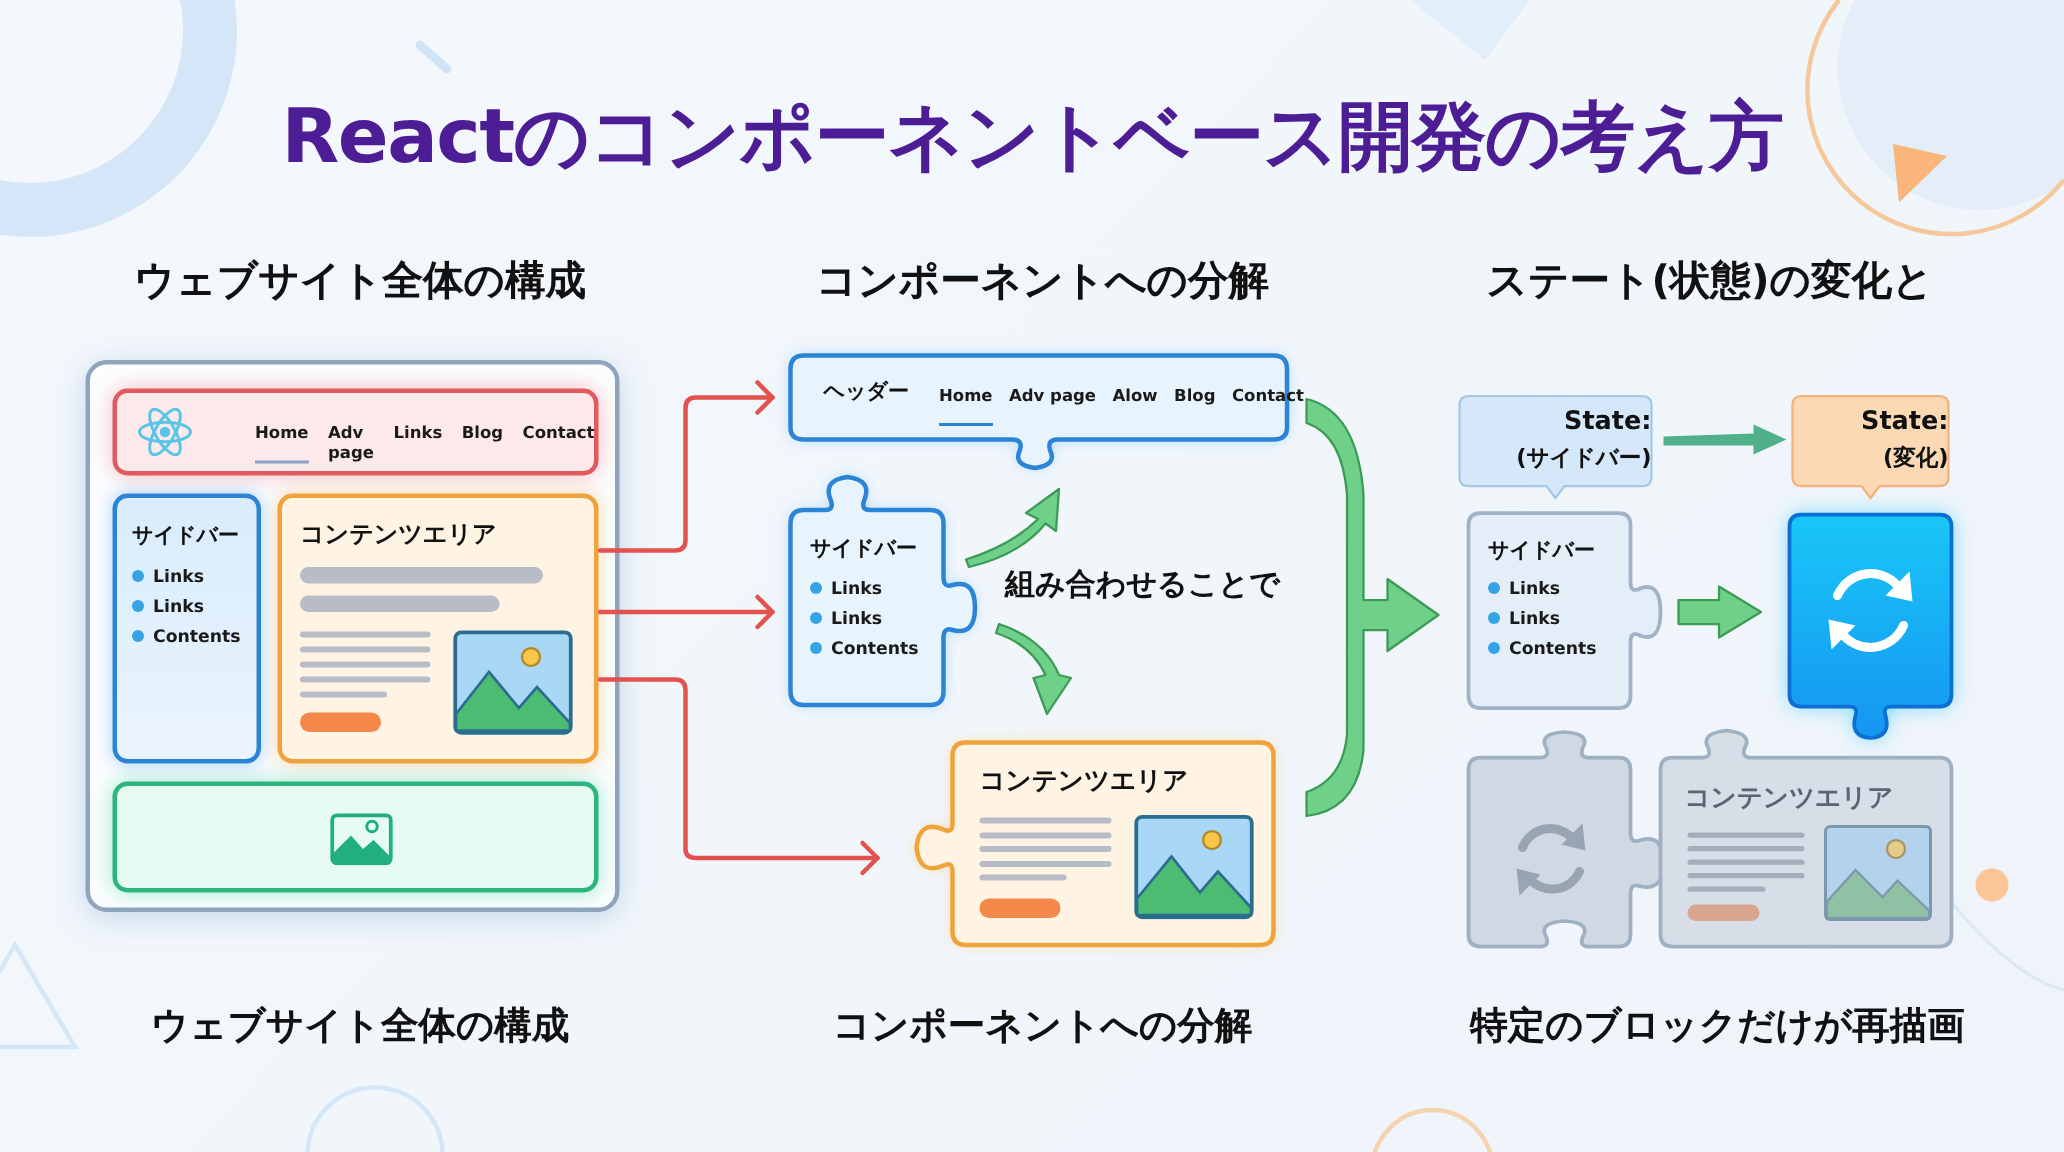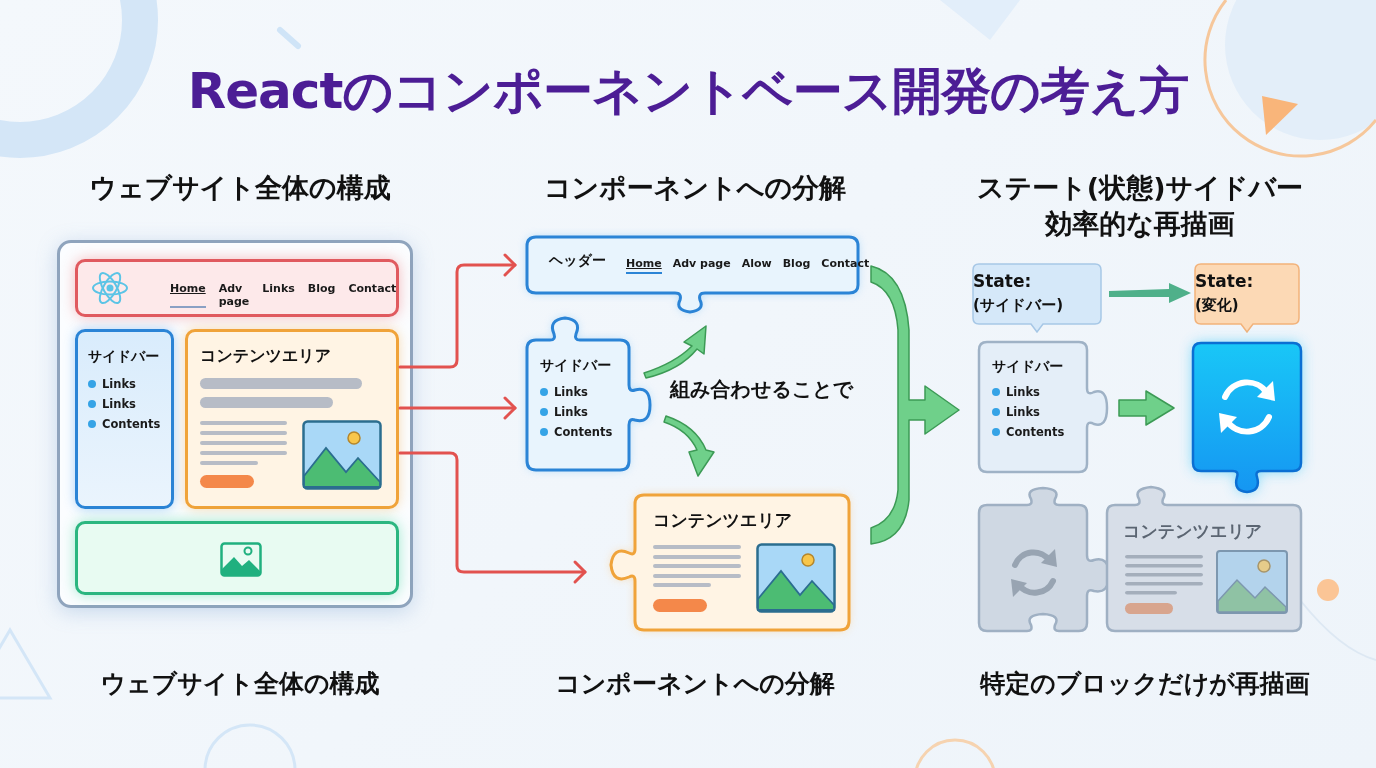--- a/index.html
+++ b/index.html
@@ -29,21 +29,21 @@
     position: absolute; left: 57px; top: 240px; width: 356px; height: 368px;
     background: #fbfdff; border: 3px solid #8fa4bd; border-radius: 14px;
     box-shadow: 0 4px 20px rgba(120,160,210,0.35);
   }
   .site-header {
     position: absolute; left: 15px; top: 16px; width: 324px; height: 58px;
     background: #fde9ea; border: 3px solid #e05a5f; border-radius: 10px;
     box-shadow: 0 0 14px rgba(240,110,110,0.45);
   }
   .nav { position: absolute; display: flex; gap: 13px; font-size: 11px; font-weight: 700; color: #1a1a1a; }
-  .nav span.active { border-bottom: 2px solid #8aa0c4; padding-bottom: 2px; text-decoration: underline; }
+  .nav span.active { border-bottom: 2px solid #8aa0c4; padding-bottom: 12px; }
   .site-sidebar {
     position: absolute; left: 15px; top: 86px; width: 99px; height: 180px;
     background: linear-gradient(180deg, #d9ecfc, #eaf4fd);
     border: 3px solid #2b84d6; border-radius: 10px;
     box-shadow: 0 0 12px rgba(80,160,240,0.45);
   }
   .sb-title { position: absolute; font-weight: 700; font-size: 14px; }
   .sb-list { position: absolute; list-style: none; font-size: 11.5px; font-weight: 700; color: #1a1a1a; }
   .sb-list li { height: 20px; display: flex; align-items: center; gap: 6px; }
   .dot { width: 8px; height: 8px; border-radius: 50%; background: #35a3e6; display: inline-block; }
@@ -61,21 +61,21 @@
     background: #e8fbf2; border: 3px solid #2bb680; border-radius: 10px;
     box-shadow: 0 0 14px rgba(60,210,150,0.45);
   }
 
   
   .piece-svg { position: absolute; overflow: visible; }
   .ptxt { position: absolute; font-weight: 700; }
   .center-text { position: absolute; font-weight: 700; font-size: 20px; text-align: left; line-height: 26px; }
 
   .state-box {
-    position: absolute; border-radius: 8px; text-align: left; font-weight: 700; font-size: 17px; line-height: 24px;
+    position: absolute; border-radius: 8px; text-align: right; font-weight: 700; font-size: 17px; line-height: 24px;
   }
 </style>
 </head>
 <body>
 
 <svg class="deco" width="1376" height="768" style="left:0;top:0;">
   <circle cx="20" cy="20" r="120" fill="none" stroke="#d4e6f7" stroke-width="36"></circle>
   <line x1="280" y1="30" x2="298" y2="46" stroke="#cfe4f7" stroke-width="6" stroke-linecap="round"></line>
   <polygon points="940,0 1020,0 990,40" fill="#e2eefa"></polygon>
   <circle cx="1320" cy="45" r="95" fill="#e3eef9"></circle>
@@ -86,22 +86,21 @@
   <circle cx="955" cy="780" r="40" fill="none" stroke="#f6d3b0" stroke-width="3"></circle>
   <circle cx="1328" cy="590" r="11" fill="#fbc596"></circle>
   <path d="M1300,600 Q1340,650 1376,660" fill="none" stroke="#dde8f3" stroke-width="2"></path>
 </svg>
 
 <div class="title">Reactのコンポーネントベース開発の考え方</div>
 
 <div class="section-h" style="left:40px;width:400px;top:170px;">ウェブサイト全体の構成</div>
 <div class="section-h" style="left:495px;width:400px;top:170px;">コンポーネントへの分解</div>
 <div class="section-h" style="left:940px;width:400px;top:170px;">
-  <div>ステート(状態)サイドバー</div>
-  <div>効率的な再描画</div>
+  <div>ステート(状態)の変化と</div>
 </div>
 
 <div class="site">
   <div class="site-header">
     <svg class="abs" style="left:12px;top:8px;" width="40" height="36" viewBox="-20 -18 40 36">
       <g fill="none" stroke="#5bc4e6" stroke-width="2">
         <ellipse rx="17" ry="6.5"></ellipse>
         <ellipse rx="17" ry="6.5" transform="rotate(60)"></ellipse>
         <ellipse rx="17" ry="6.5" transform="rotate(120)"></ellipse>
       </g>

